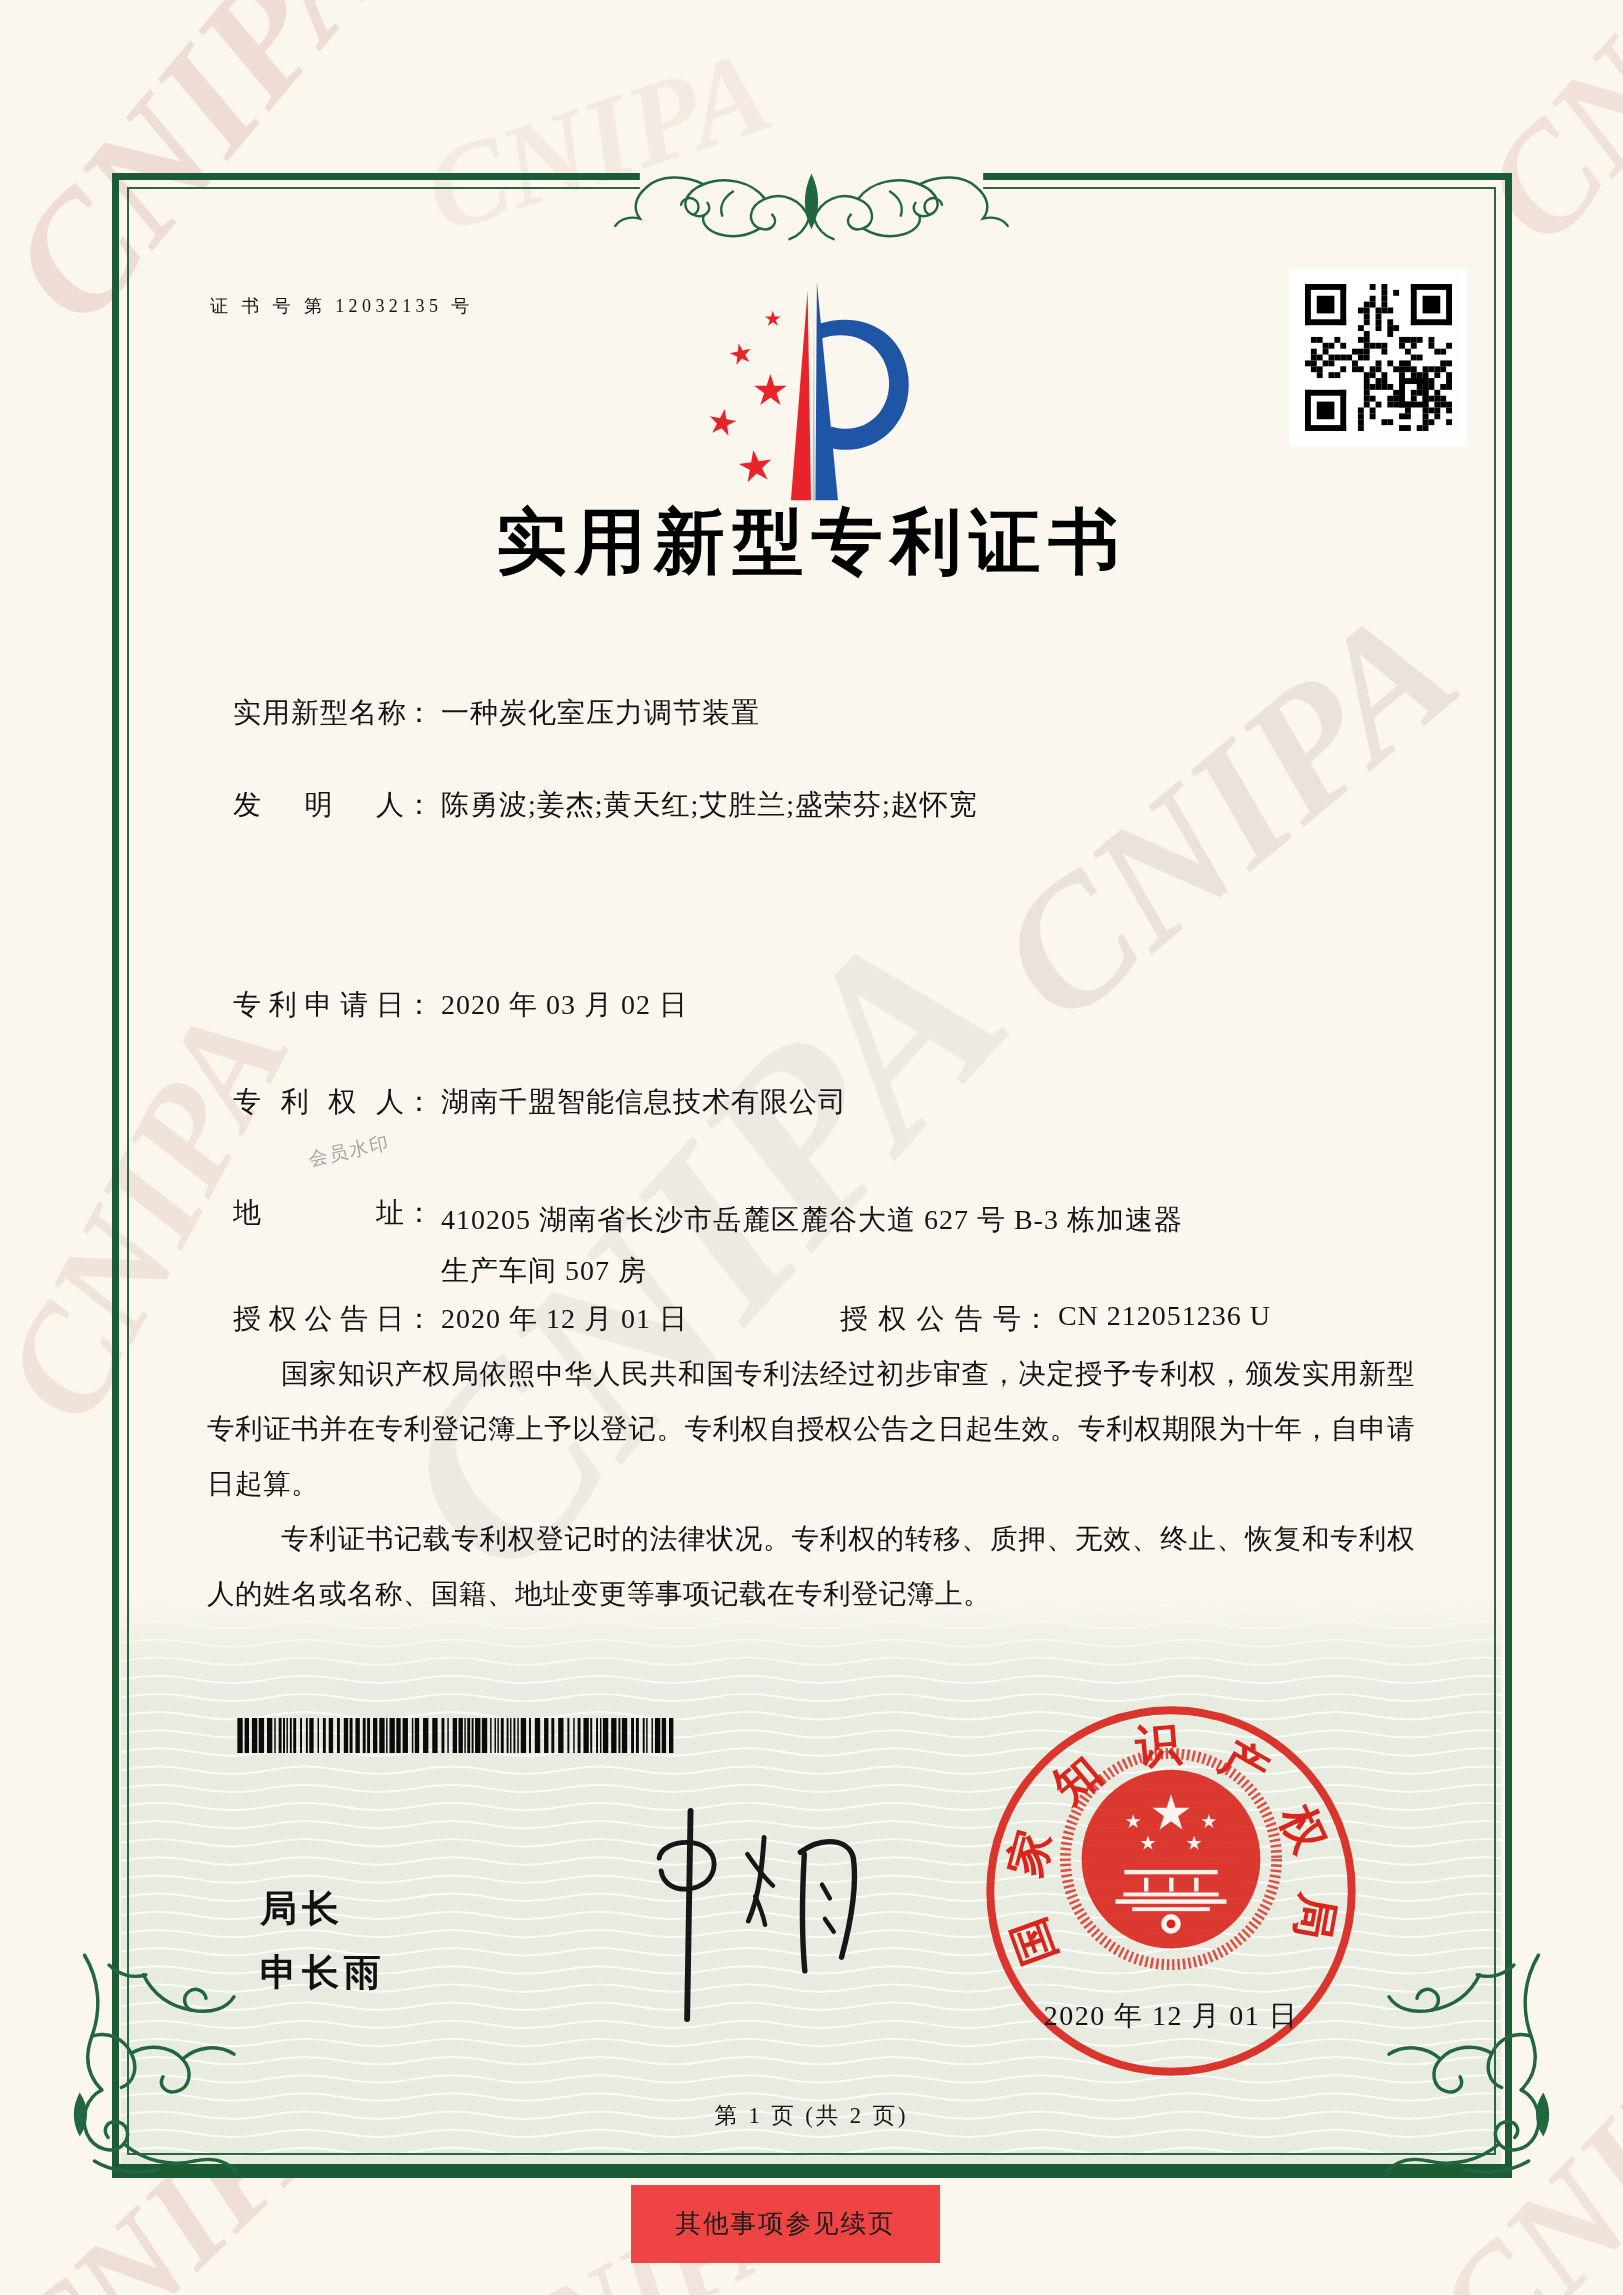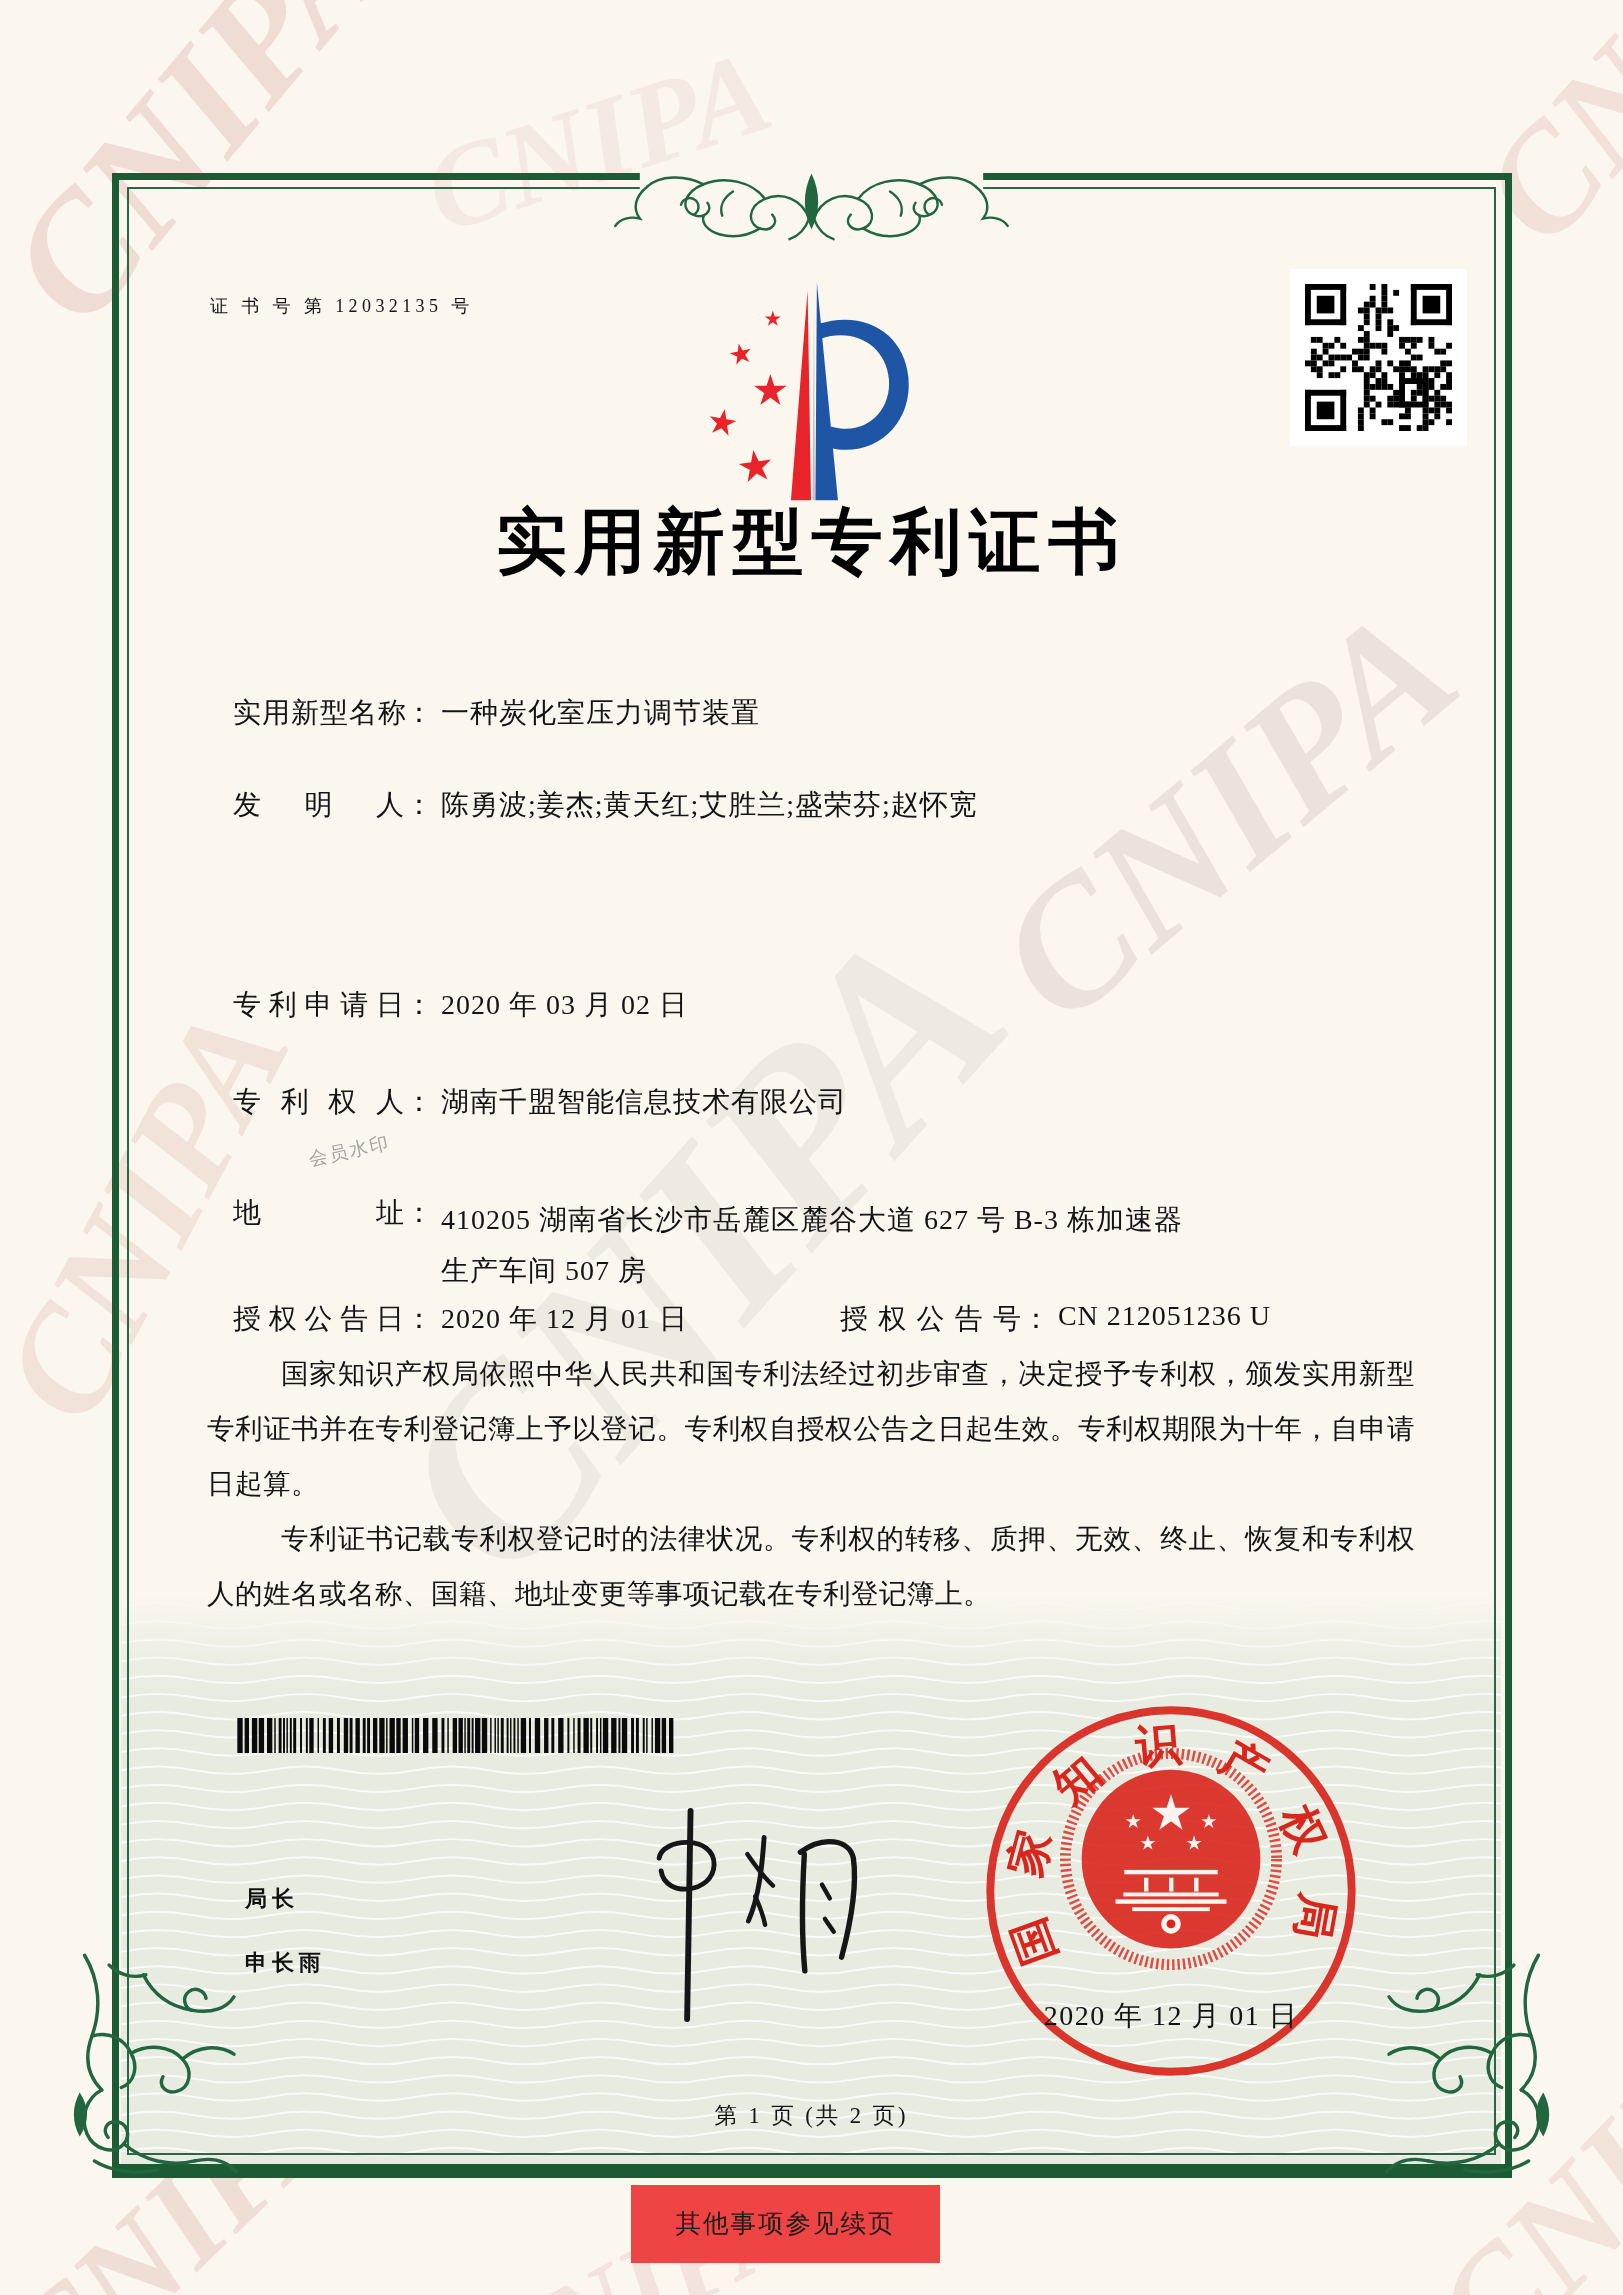--- a/index.html
+++ b/index.html
@@ -61,22 +61,22 @@
   .row-grant{top:1300px;}
   .grant2{position:absolute;left:607px;top:0;white-space:nowrap;}
   .grant2 .lbl{width:182px;}
 
   
   .paras{position:absolute;left:207px;top:1346px;width:1208px;z-index:4;}
   .paras p{margin:0;font-size:27.5px;line-height:55px;text-align:justify;text-indent:74px;letter-spacing:0.5px;}
 
   
   .barcode{position:absolute;left:235px;top:1718px;z-index:4;}
-  .signer{position:absolute;left:245px;z-index:4;font-family:"Liberation Sans","DejaVu Sans",sans-serif;
-          font-weight:700;font-size:22px;letter-spacing:4.9px;color:#111;}
+  .signer{position:absolute;left:260px;z-index:4;font-family:"Liberation Sans","DejaVu Sans",sans-serif;
+          font-weight:700;font-size:37px;letter-spacing:4.9px;color:#111;}
   .signer-title{top:1884px;}
   .signer-name{top:1948px;}
   .signature{position:absolute;left:617px;top:1807px;z-index:4;}
 
   
   .seal{position:absolute;left:977px;top:1697px;z-index:5;}
   .seal text{font-family:"Liberation Serif","DejaVu Serif",serif;}
 
   
   .page-info{position:absolute;left:0;top:2100px;width:1623px;text-align:center;font-size:22.6px;

